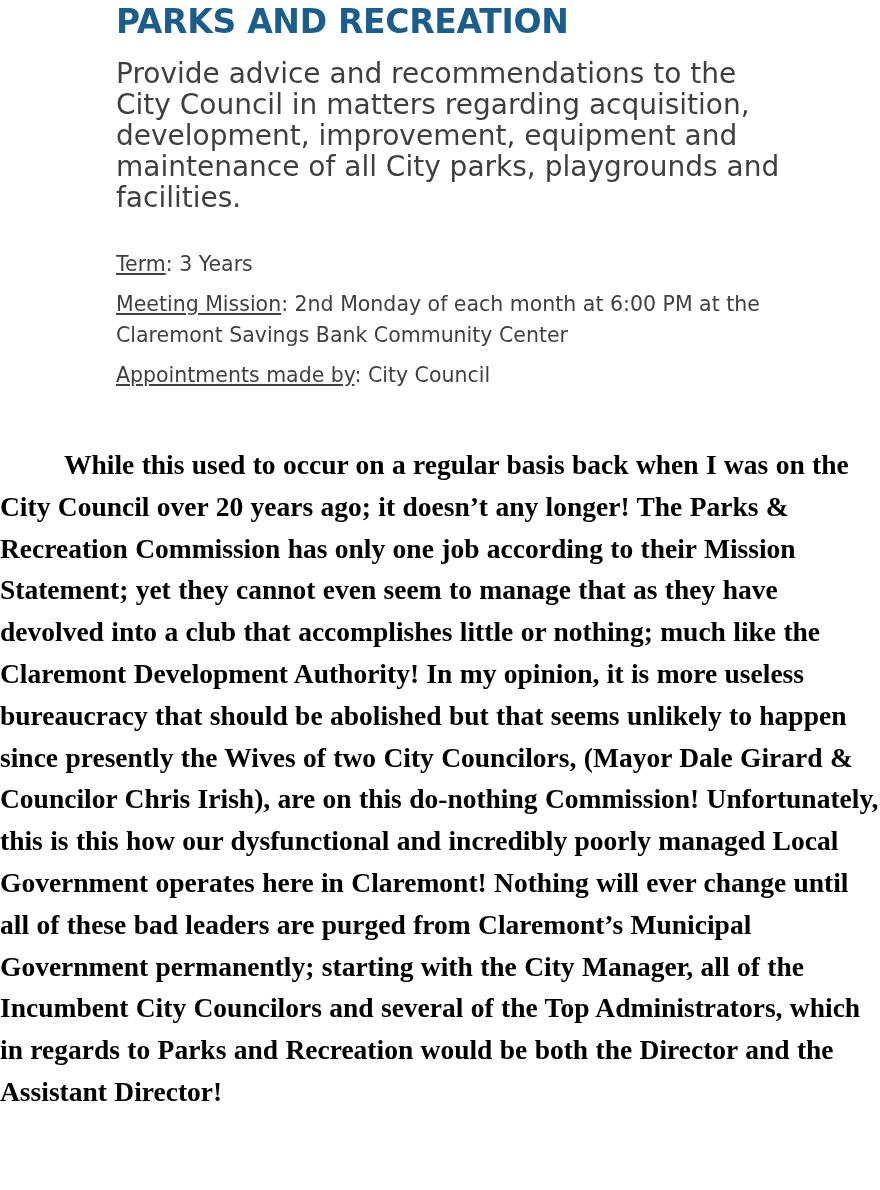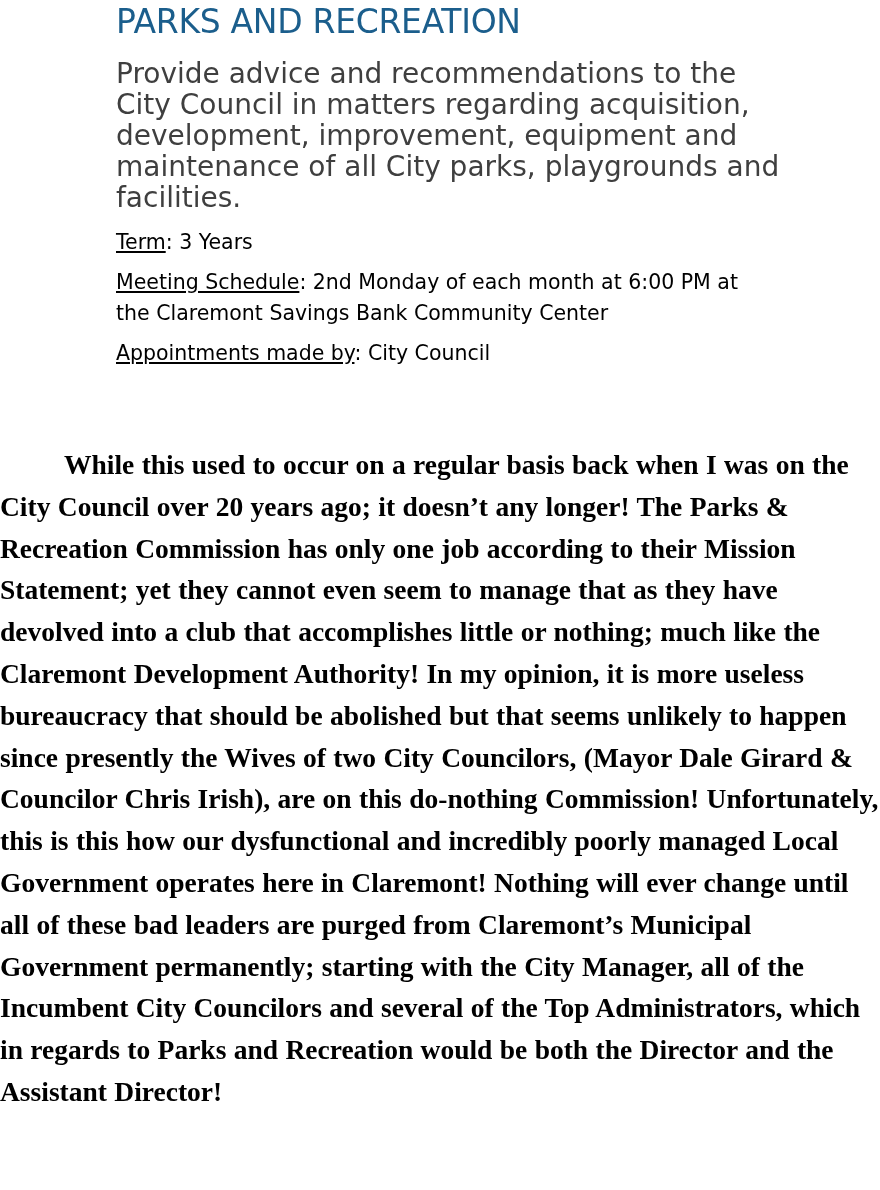--- a/index.html
+++ b/index.html
@@ -23,43 +23,43 @@
 
   
   .clip-block {
     position: absolute;
     left: 116px;
     top: 0px;
     width: 680px;
   }
   .clip-title {
     font-family: "DejaVu Sans", sans-serif;
-    font-weight: normal;
+    font-weight: bold;
     color: #1b5e8c;
     font-size: 33px;
     line-height: 44px;
     letter-spacing: -0.3px;
     margin: 0;
     padding: 0;
   }
   .clip-title .line2 {
     display: block;
   }
   .clip-desc {
     font-family: "DejaVu Sans", sans-serif;
     color: #3f3f3f;
     font-size: 28px;
     line-height: 31px;
     margin-top: 14px;
     max-width: 672px;
   }
   .clip-meta {
-    margin-top: 14px;
+    margin-top: 36px;
     font-family: "DejaVu Sans", sans-serif;
-    color: #000000;
+    color: #404040;
     font-size: 20.5px;
     line-height: 31px;
   }
   .clip-meta .row {
     margin-bottom: 9px;
     max-width: 660px;
   }
   .clip-meta .lbl {
     text-decoration: underline;
   }
@@ -94,21 +94,21 @@
       <span>PARKS AND RECREATION</span>
     </h1>
 
     <div class="clip-desc">Provide advice and recommendations to the City Council in matters regarding acquisition, development, improvement, equipment and maintenance of all City parks, playgrounds and facilities.</div>
 
     <div class="clip-meta">
       <div class="row">
         <span class="lbl">Term</span><span>: 3 Years</span>
       </div>
       <div class="row">
-        <span class="lbl">Meeting Schedule</span><span>: 2nd Monday of each month at 6:00 PM at the Claremont Savings Bank Community Center</span>
+        <span class="lbl">Meeting Mission</span><span>: 2nd Monday of each month at 6:00 PM at the Claremont Savings Bank Community Center</span>
       </div>
       <div class="row">
         <span class="lbl">Appointments made by</span><span>: City Council</span>
       </div>
     </div>
 
   </div>
 
   <div class="essay">
     <p>While this used to occur on a regular basis back when I was on the City Council over 20 years ago; it doesn’t any longer!  The Parks &amp; Recreation Commission has only one job according to their Mission Statement; yet they cannot even seem to manage that as they have devolved into a club that accomplishes little or nothing; much like the Claremont Development Authority!  In my opinion, it is more useless bureaucracy that should be abolished but that seems unlikely to happen since presently the Wives of two City Councilors, (Mayor Dale Girard &amp; Councilor Chris Irish), are on this do-nothing Commission!  Unfortunately, this is this how our dysfunctional and incredibly poorly managed Local Government operates here in Claremont!  Nothing will ever change until all of these bad leaders are purged from Claremont’s Municipal Government permanently; starting with the City Manager, all of the Incumbent City Councilors and several of the Top Administrators, which in regards to Parks and Recreation would be both the Director and the Assistant Director!</p>

